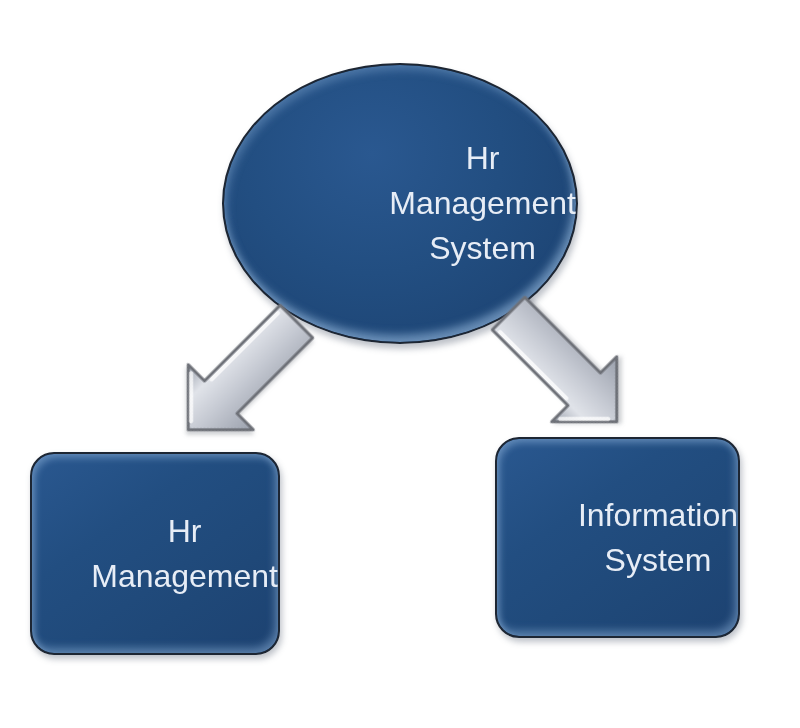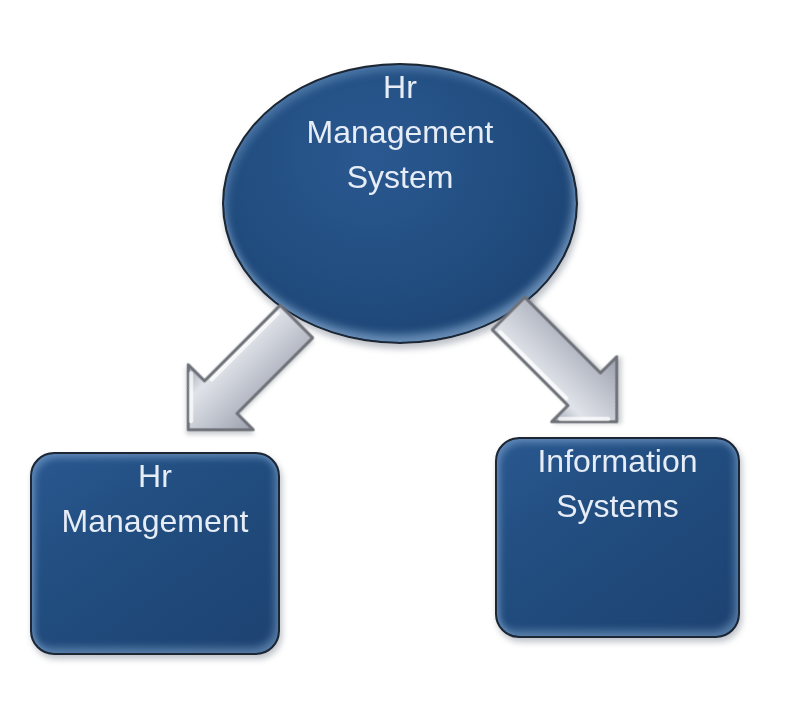--- a/index.html
+++ b/index.html
@@ -11,23 +11,23 @@
   .canvas {
     position: relative;
     width: 800px;
     height: 728px;
     background: #ffffff;
     overflow: hidden;
   }
   .node {
     position: absolute;
     display: flex;
-    flex-direction: column;
+    flex-direction: row;
     align-items: center;
-    justify-content: space-between;
+    justify-content: flex-end;
     box-sizing: border-box;
     color: #e7edf6;
     text-align: center;
   }
   .node-text {
     white-space: pre-line;
     font-size: 32px;
     line-height: 45px;
     font-weight: 400;
   }
@@ -113,16 +113,16 @@
     <path d="M31,10 L31,104 M12,114 L46,148" fill="none" stroke="rgba(255,255,255,0.75)" stroke-width="4" stroke-linecap="round"></path>
   </svg>
 
   <div class="node rectbox box-left">
     <div class="node-text">Hr
 Management</div>
   </div>
 
   <div class="node rectbox box-right">
     <div class="node-text">Information
-Systems</div>
+System</div>
   </div>
 
 </div>
 
 </body></html>

